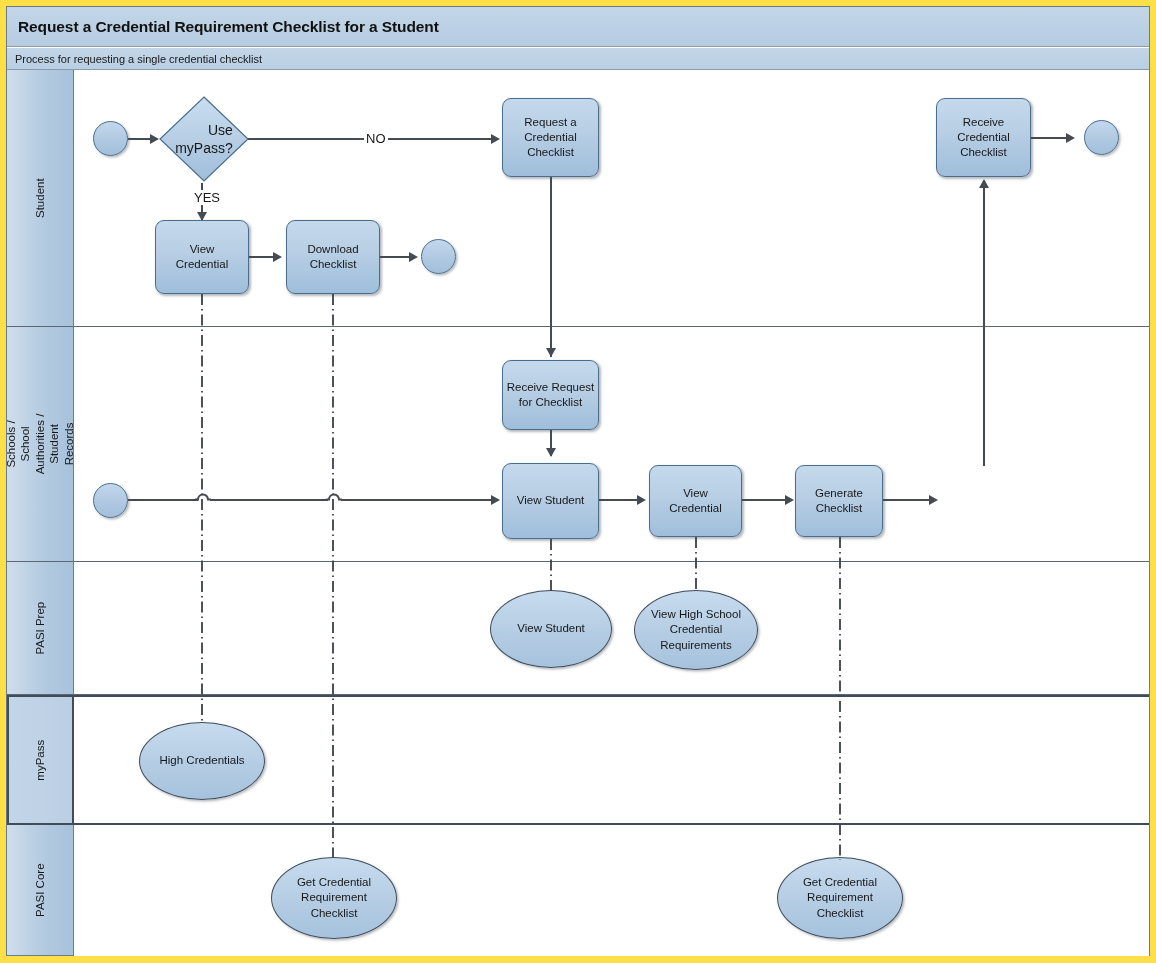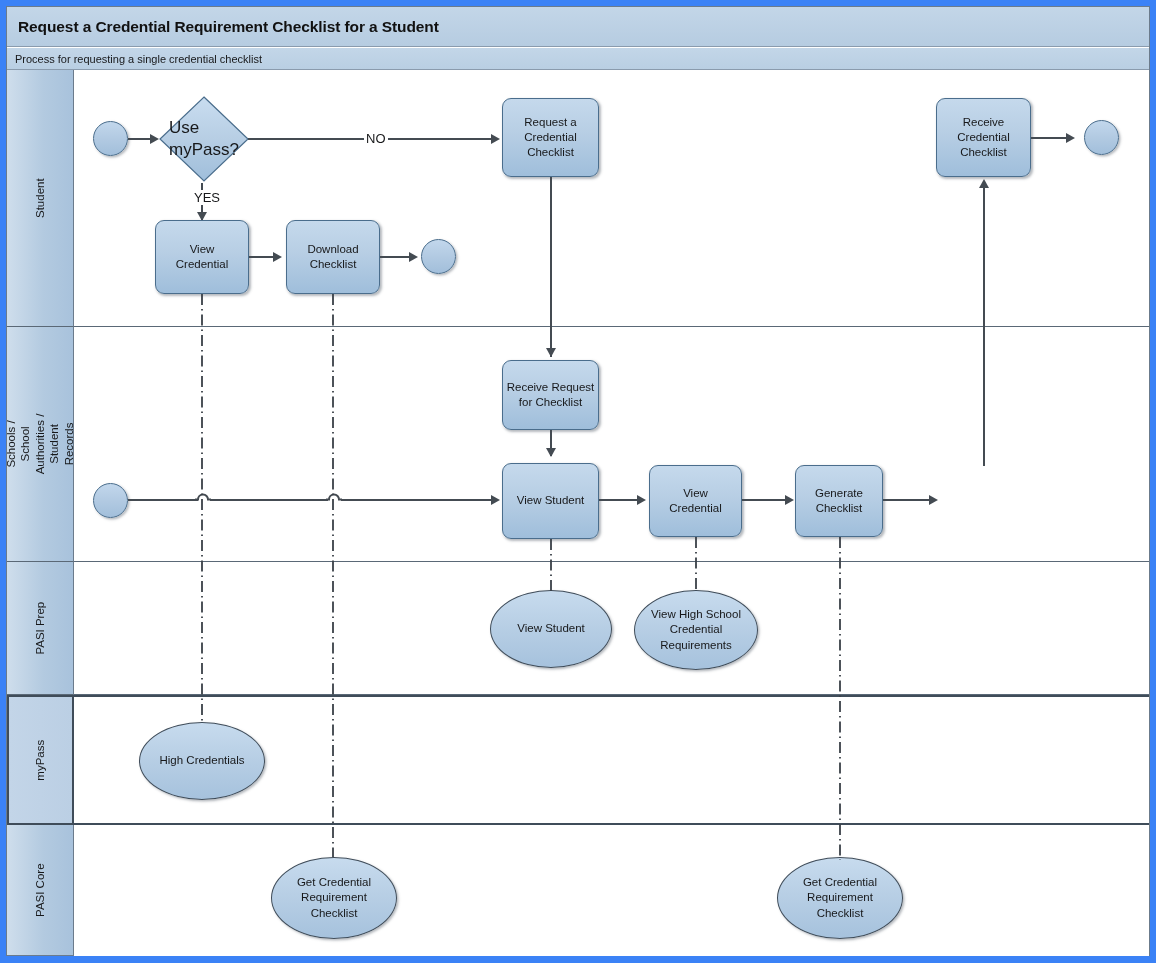--- a/index.html
+++ b/index.html
@@ -6,21 +6,21 @@
   * { box-sizing: border-box; }
   html, body {
     margin: 0; padding: 0;
     background: #ffffff;
     font-family: "Liberation Sans", sans-serif;
   }
   #canvas {
     position: relative;
     width: 1156px;
     height: 963px;
-    background: #3b82f6;
+    background: #fde047;
     overflow: hidden;
     padding-left: 24px;
   }
 
   
   .frame {
     position: absolute;
     left: 6px; top: 6px;
     width: 1144px; height: 950px;
     border: 1px solid #6b7b8c;
@@ -134,22 +134,22 @@
     position: absolute;
     display: flex; align-items: center; justify-content: center;
   }
   .decision-shape {
     position: absolute;
     left: 0; top: 0; width: 100%; height: 100%;
   }
   .decision-label {
     position: relative;
     z-index: 2;
-    text-align: left;
-    font-size: 17px;
+    text-align: right;
+    font-size: 14px;
     color: #17181a;
     line-height: 1.3;
   }
 
   
   .edge { position: absolute; background: #444b52; }
   .edge-h { height: 2px; }
   .edge-v { width: 2px; }
   .arrowhead { position: absolute; width: 0; height: 0; }
   .arrow-right { border-top: 5px solid transparent; border-bottom: 5px solid transparent; border-left: 9px solid #444b52; }

